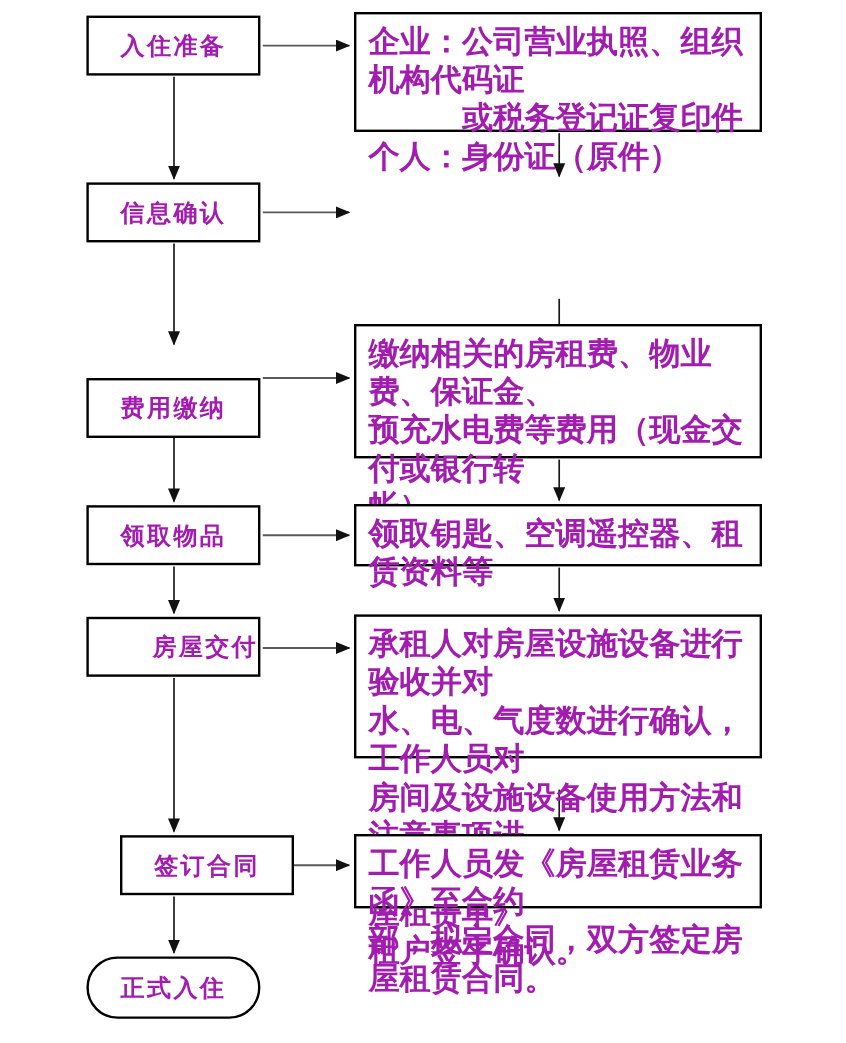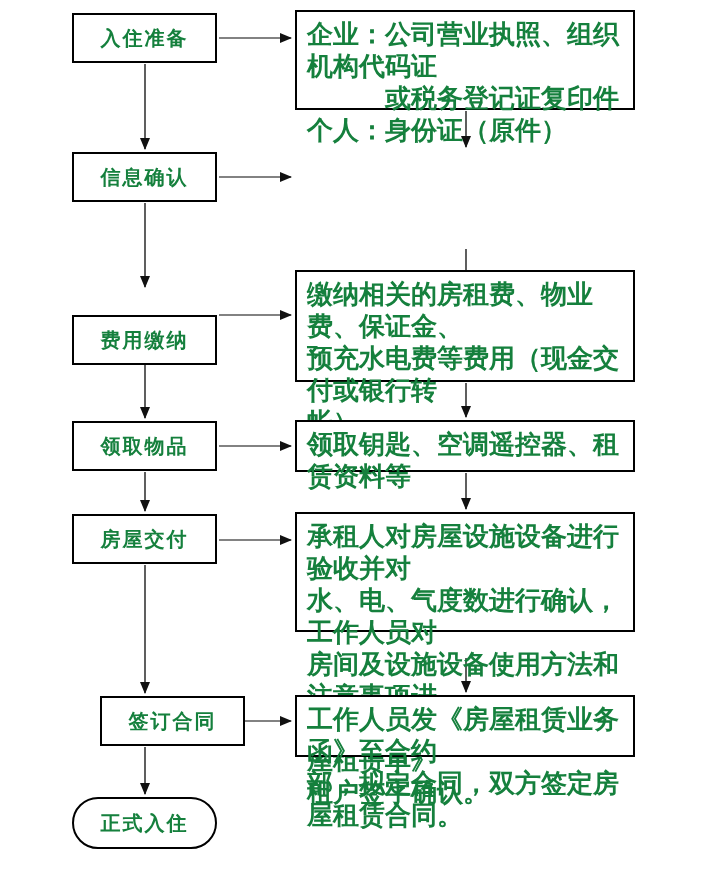--- a/index.html
+++ b/index.html
@@ -6,21 +6,21 @@
     margin: 0;
     padding: 0;
     background: #ffffff;
   }
   .canvas {
     position: relative;
     width: 705px;
     height: 869px;
     background: #ffffff;
     font-family: "Liberation Sans", sans-serif;
-    color: #15803d;
+    color: #a21caf;
     overflow: hidden;
   }
   .arrow-layer {
     position: absolute;
     left: 0;
     top: 0;
     width: 705px;
     height: 869px;
     pointer-events: none;
   }
@@ -53,21 +53,21 @@
     font-size: 26px;
     font-weight: bold;
     line-height: 32px;
     white-space: pre-wrap;
   }
   
   .s1 { top: 13px; }
   .s2 { top: 152px; }
   .s3 { top: 290px; margin-top: 25px; }
   .s4 { top: 421px; }
-  .s5 { top: 514px; }
+  .s5 { top: 514px; justify-content: flex-end; }
   .s6 { top: 696px; margin-left: 28px; }
   .s7 { top: 797px; height: 52px; border-radius: 26px; }
   .d1 { top: 10px;  height: 100px; }
   .d2 { top: 150px; height: 98px; }
   .d3 { top: 270px; height: 112px; }
   .d4 { top: 420px; height: 52px; }
   .d5 { top: 512px; height: 120px; }
   .d6 { top: 695px; height: 62px; }
 </style>
 </head>

